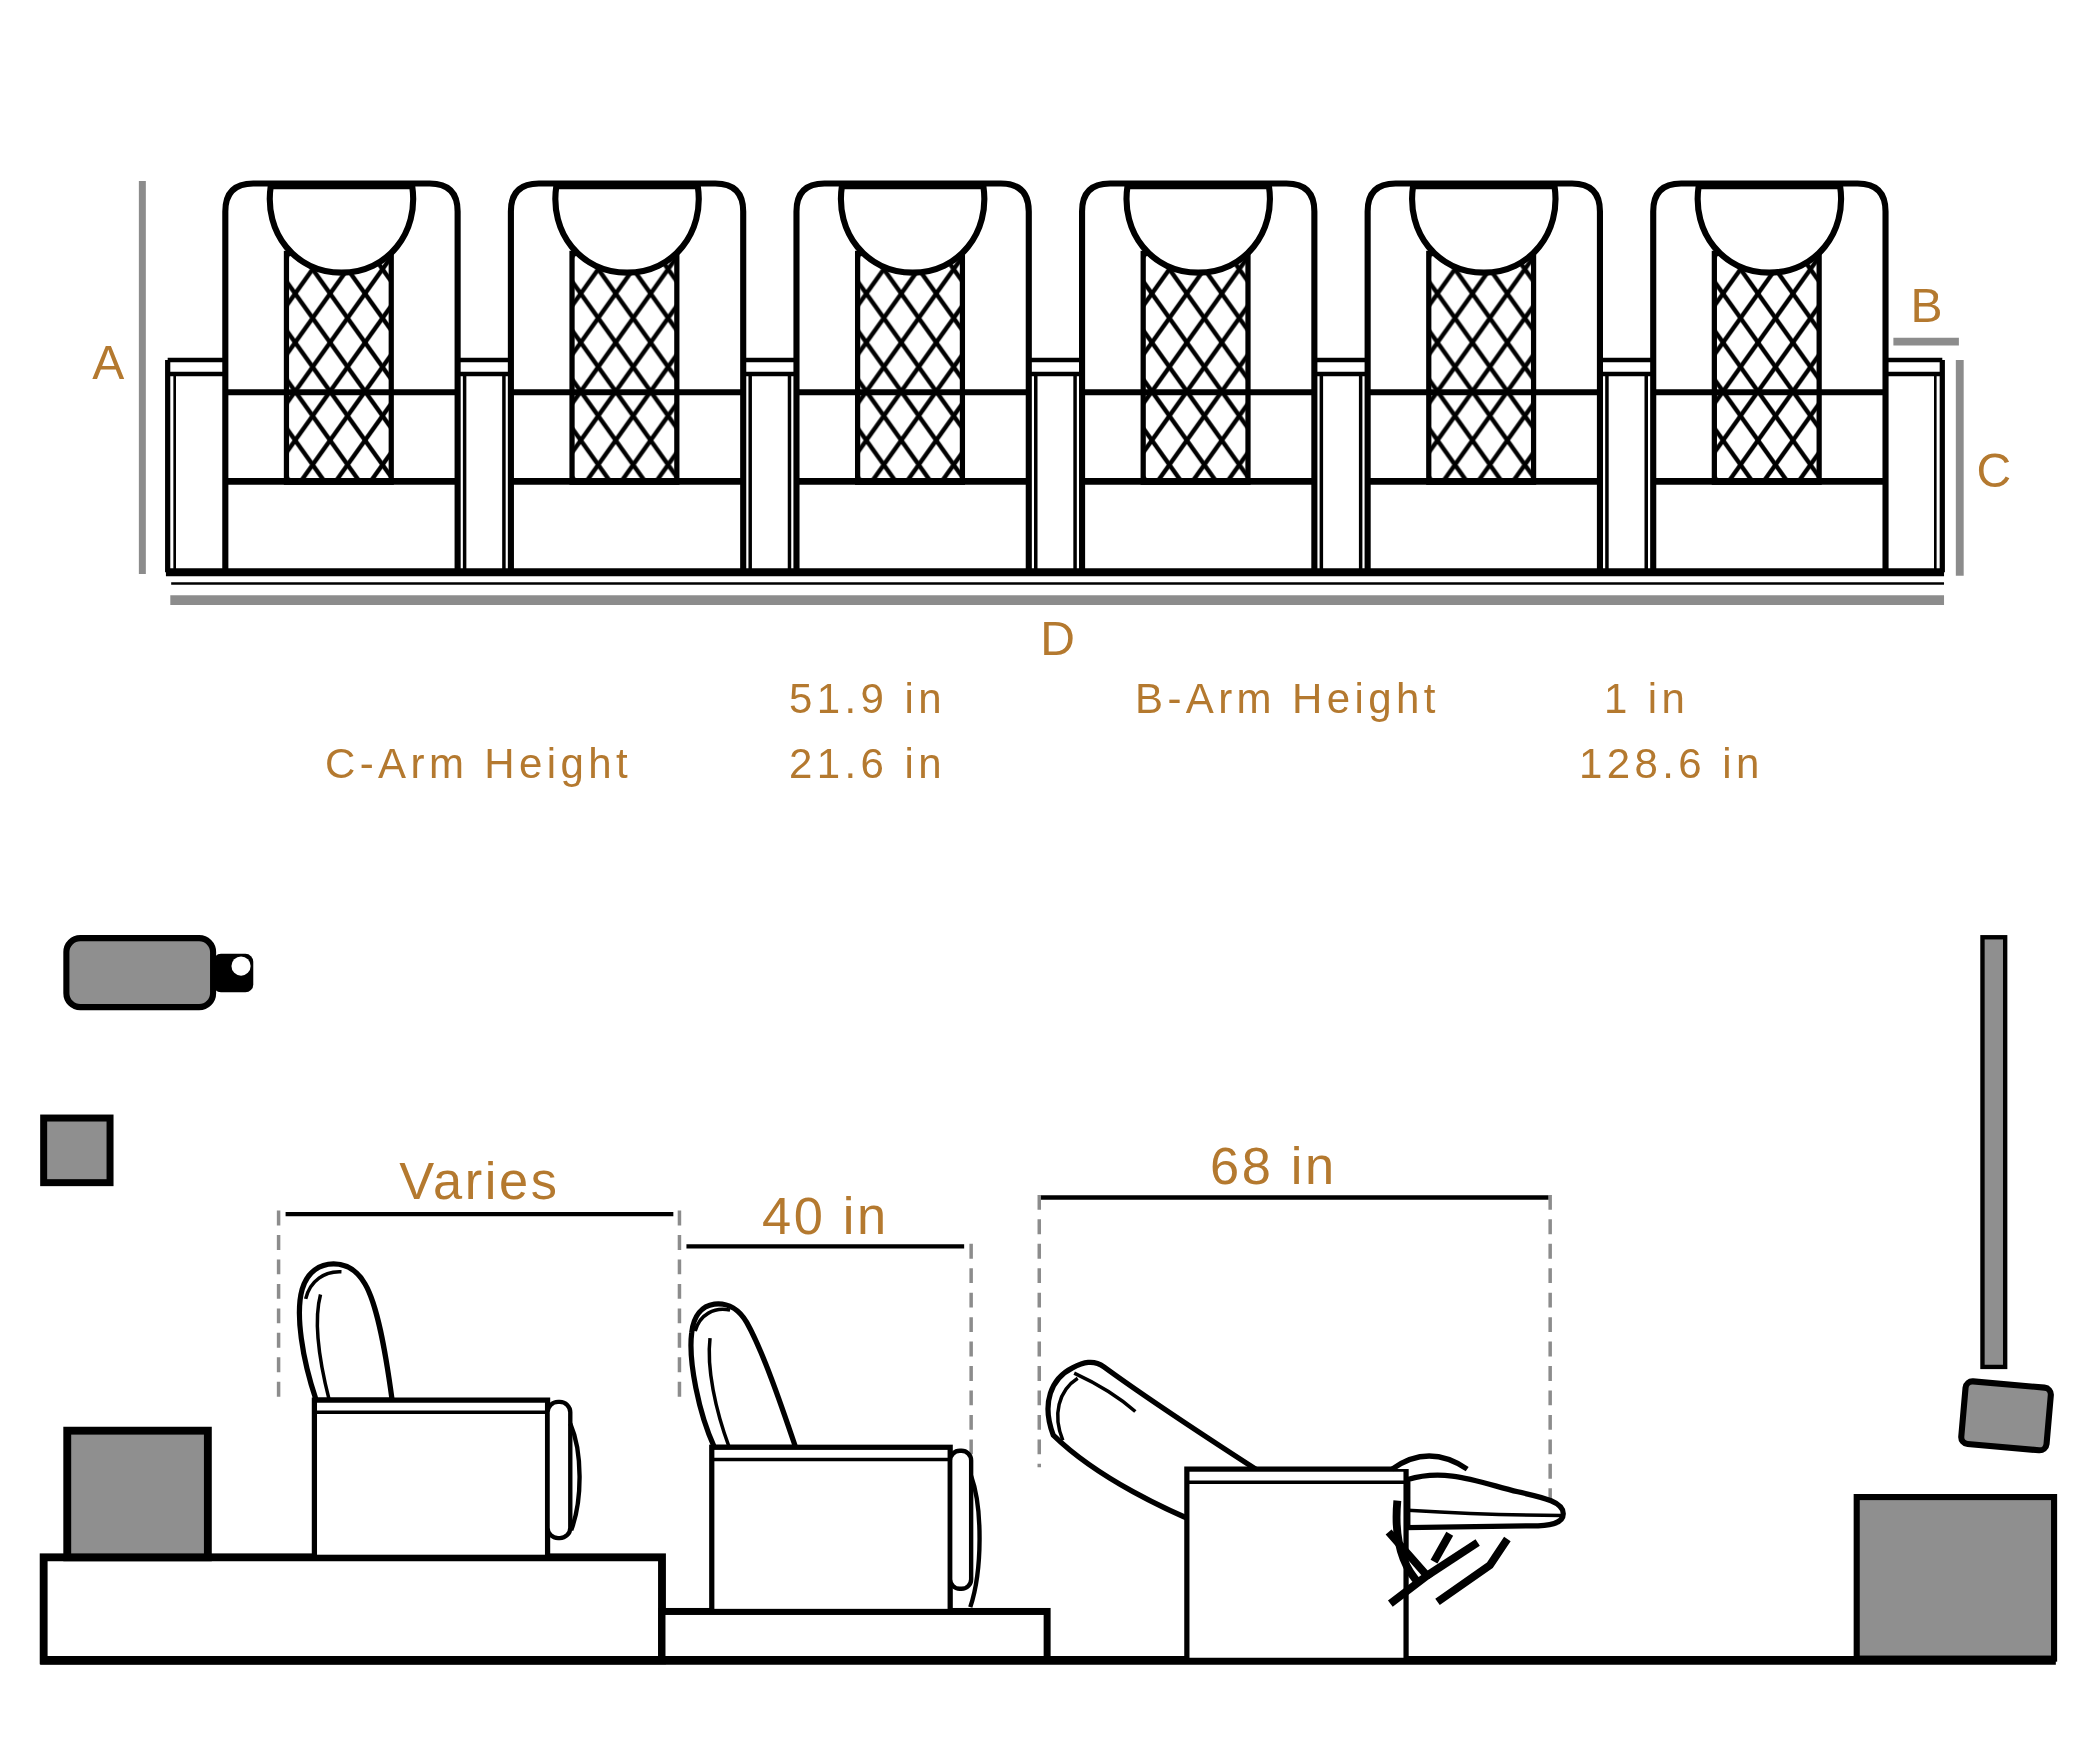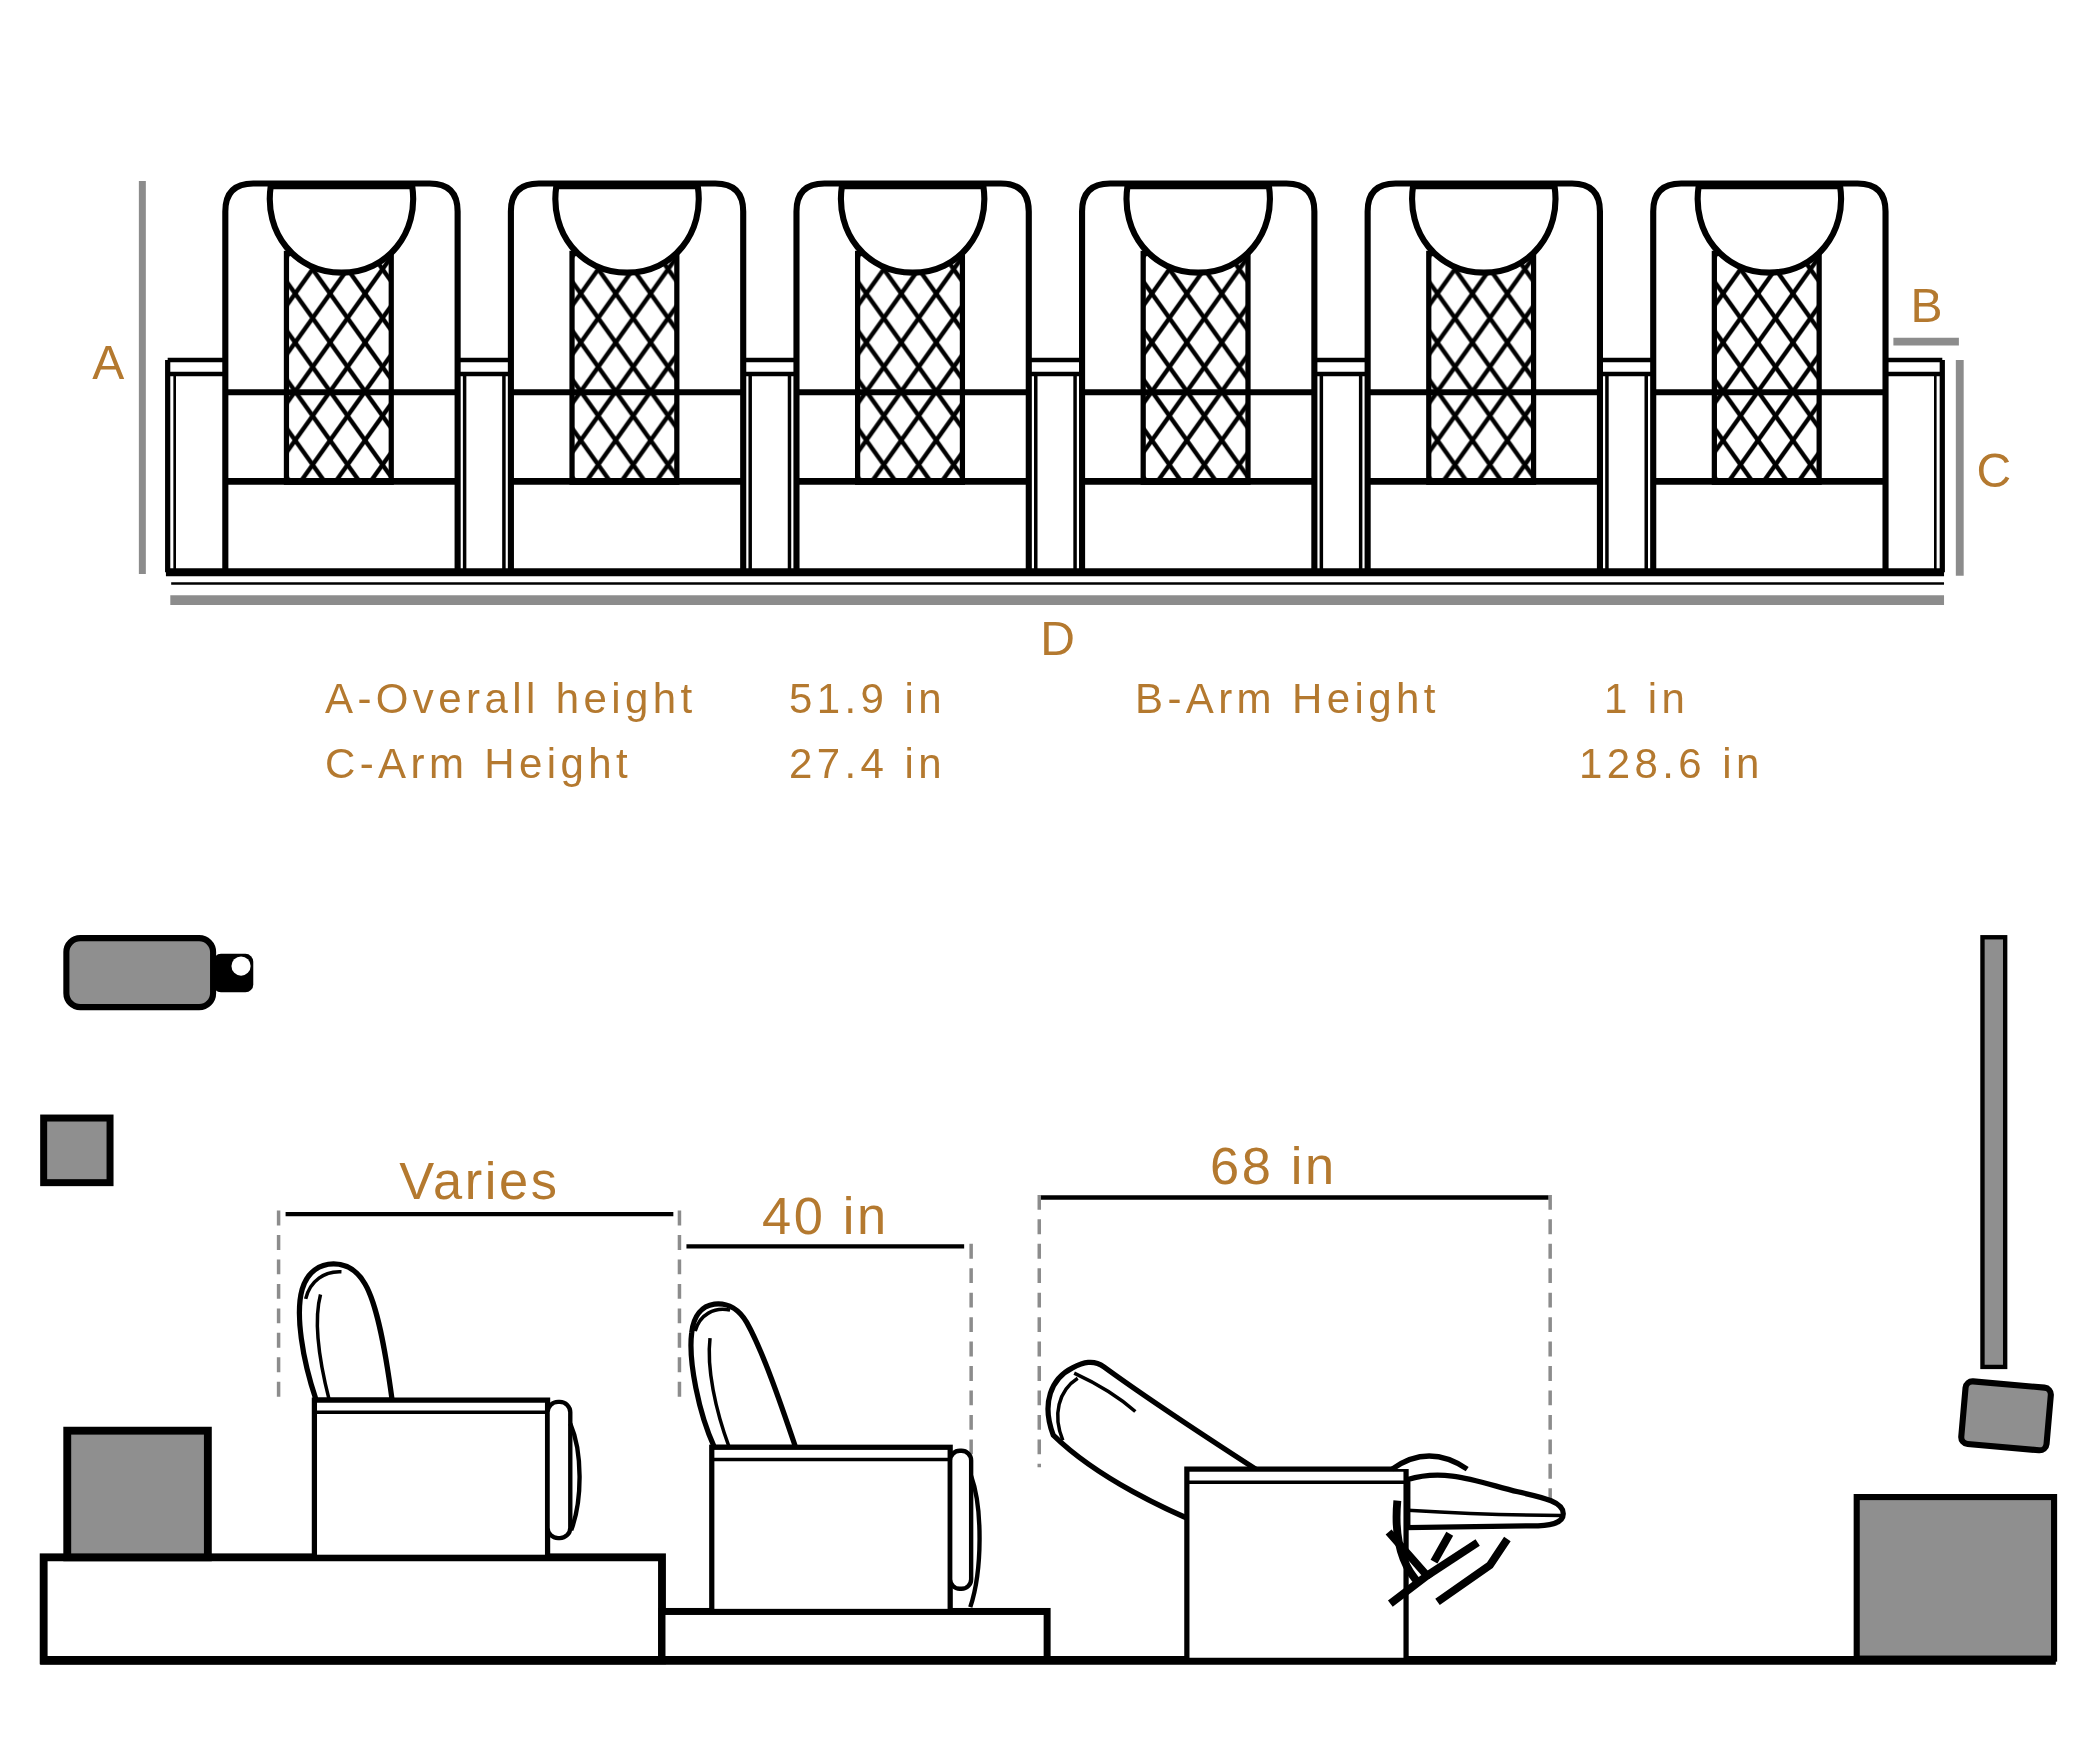--- a/index.html
+++ b/index.html
@@ -153,22 +153,21 @@
   <g>
     <line x1="786" y1="1427" x2="1104" y2="1427" stroke="#000" stroke-width="5"></line>
     <text class="svg-label" x="945" y="1413" text-anchor="middle" font-size="60" letter-spacing="3" fill="#B4792F">40 in</text>
   </g>
   <g>
     <line x1="1192" y1="1371" x2="1773" y2="1371" stroke="#000" stroke-width="5"></line>
     <text class="svg-label" x="1458" y="1356" text-anchor="middle" font-size="60" letter-spacing="3" fill="#B4792F">68 in</text>
   </g>
 </svg>
 
-<div class="legend-cell" style="left:325px;top:678px">A-Overall height</div>
 <div class="legend-cell" style="left:789px;top:678px">51.9 in</div>
 <div class="legend-cell" style="left:1135px;top:678px">B-Arm Height</div>
 <div class="legend-cell" style="left:1604px;top:678px">1 in</div>
 <div class="legend-cell" style="left:325px;top:743px">C-Arm Height</div>
-<div class="legend-cell" style="left:789px;top:743px">27.4 in</div>
+<div class="legend-cell" style="left:789px;top:743px">21.6 in</div>
 <div class="legend-cell" style="left:1579px;top:743px">128.6 in</div>
 
 </div>
 
 
 </body></html>

